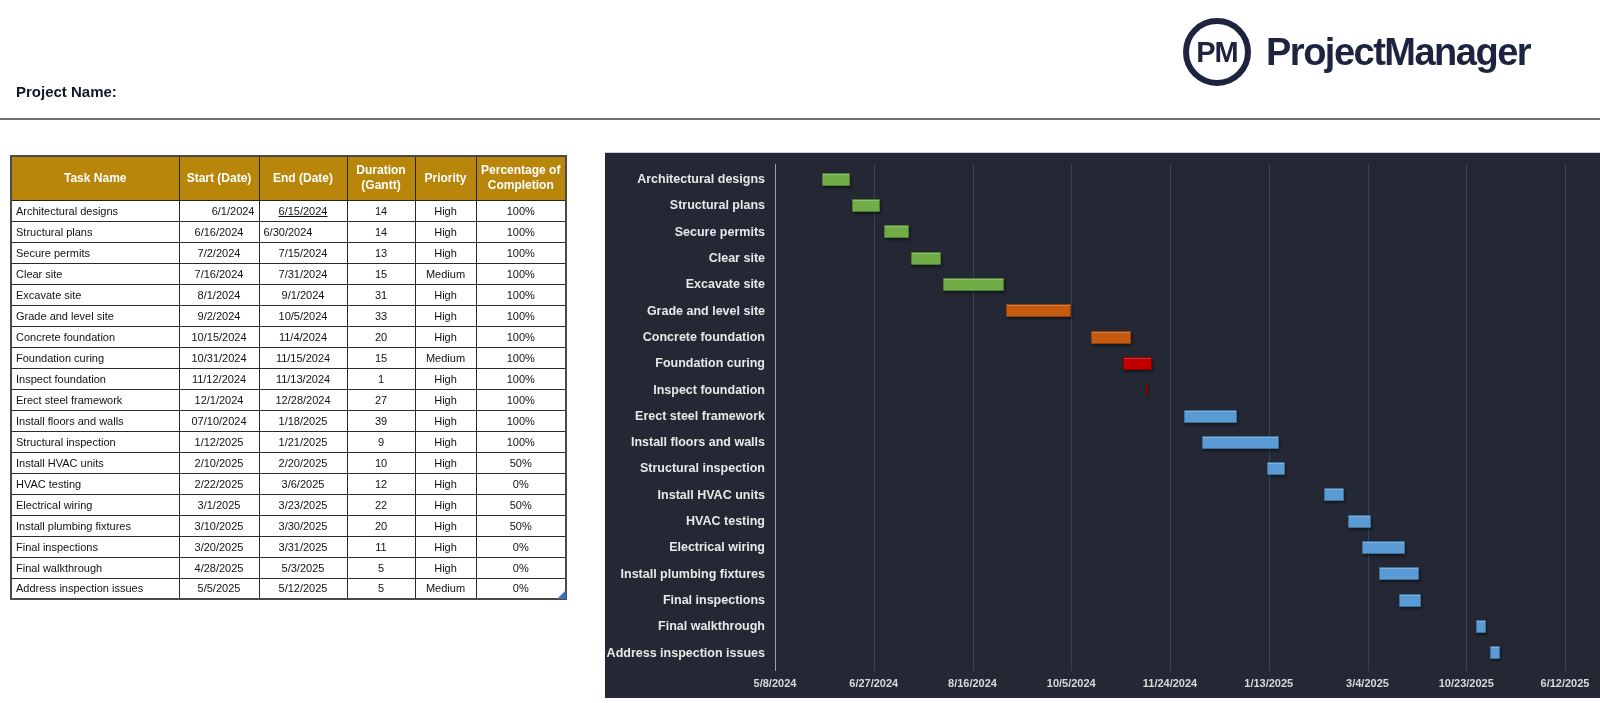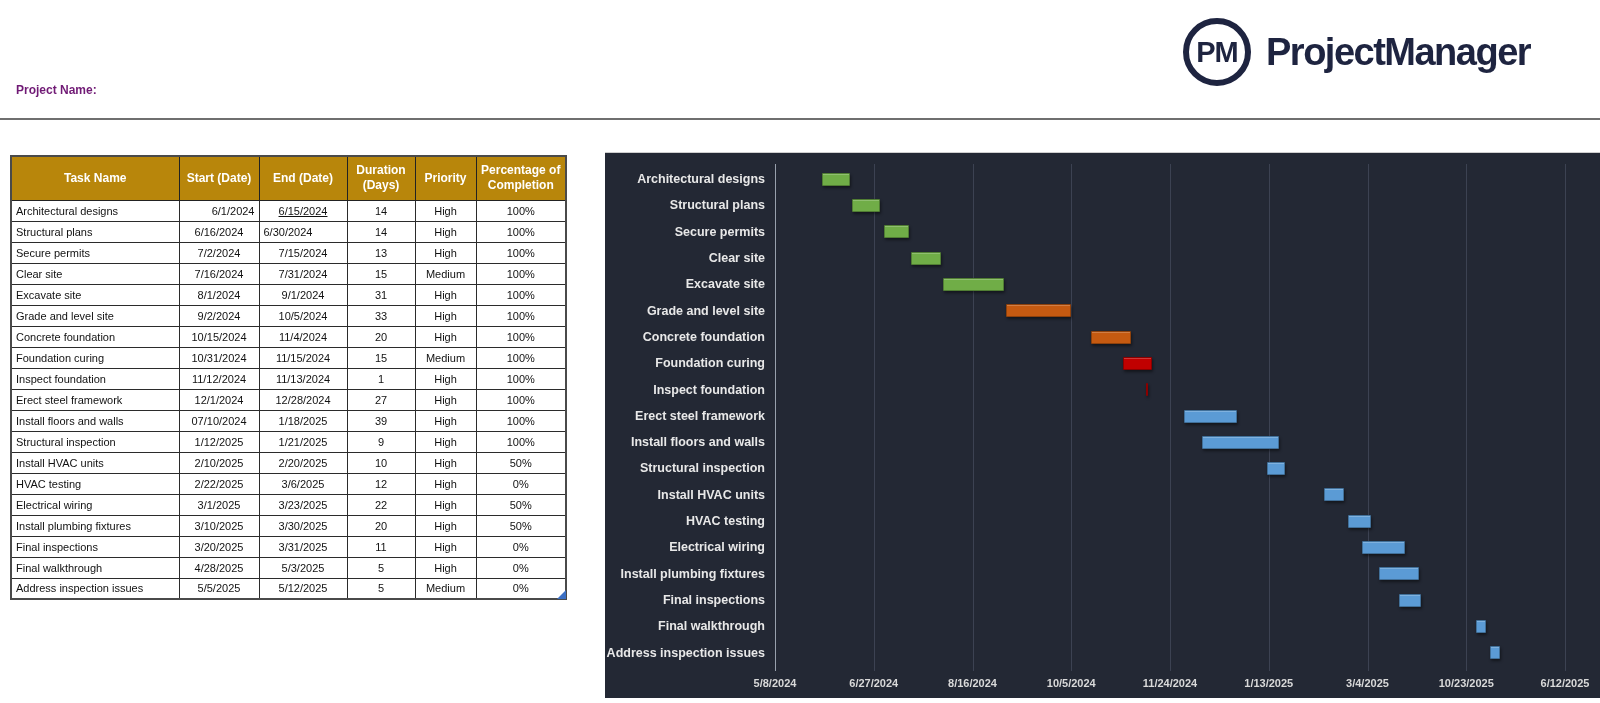--- a/index.html
+++ b/index.html
@@ -2,21 +2,21 @@
 <html style="--gold: #b8860b;"><head>
 <meta charset="utf-8">
 <style>
   * { margin:0; padding:0; box-sizing:border-box; }
   html,body { width:1600px; height:703px; background:#ffffff; font-family:"Liberation Sans", sans-serif; overflow:hidden; }
   .page { position:relative; width:1600px; height:703px; background:#fff; }
 
   
   .title { position:absolute; top:42px; left:0; width:1090px; text-align:center;
            font-size:23px; font-weight:800; color:#000; letter-spacing:0.2px; }
-  .project-label { position:absolute; top:83px; left:16px; font-size:12px; font-weight:800; color:#701a75; }
+  .project-label { position:absolute; top:83px; left:16px; font-size:15px; font-weight:800; color:#0f172a; }
   .divider { position:absolute; top:118px; left:0; width:1600px; height:2px; background:#6f6f6f; }
 
   .logo { position:absolute; top:18px; left:1183px; display:flex; align-items:center; gap:15px; }
   .logo-ring { width:68px; height:68px; border-radius:50%; border:6px solid #1e2440;
                display:flex; align-items:center; justify-content:center; background:#fff; }
   .logo-ring span { font-size:29px; font-weight:800; color:#1e2440; letter-spacing:-1px; }
   .logo-text { font-size:38px; font-weight:800; color:#1e2440; letter-spacing:-1.5px; }
 
   
   .table-wrap { position:absolute; top:155px; left:10px; }
@@ -65,21 +65,21 @@
           <col style="width:88px">
         <col style="width:68px">
           <col style="width:61px">
           <col style="width:90px">
       </colgroup>
       <thead>
         <tr>
             <th>Task Name</th>
             <th>Start  (Date)</th>
             <th>End  (Date)</th>
-            <th>Duration (Days)</th>
+            <th>Duration (Gantt)</th>
             <th>Priority</th>
             <th>Percentage of Completion</th>
           </tr>
       </thead>
       <tbody>
           <tr>
             <td style="text-align: left;">Architectural designs</td>
             <td style="text-align: right; margin-left: 20px;">6/1/2024</td>
             <td style="text-align: center; text-decoration: underline;">6/15/2024</td>
             <td style="text-align: center;">14</td>

